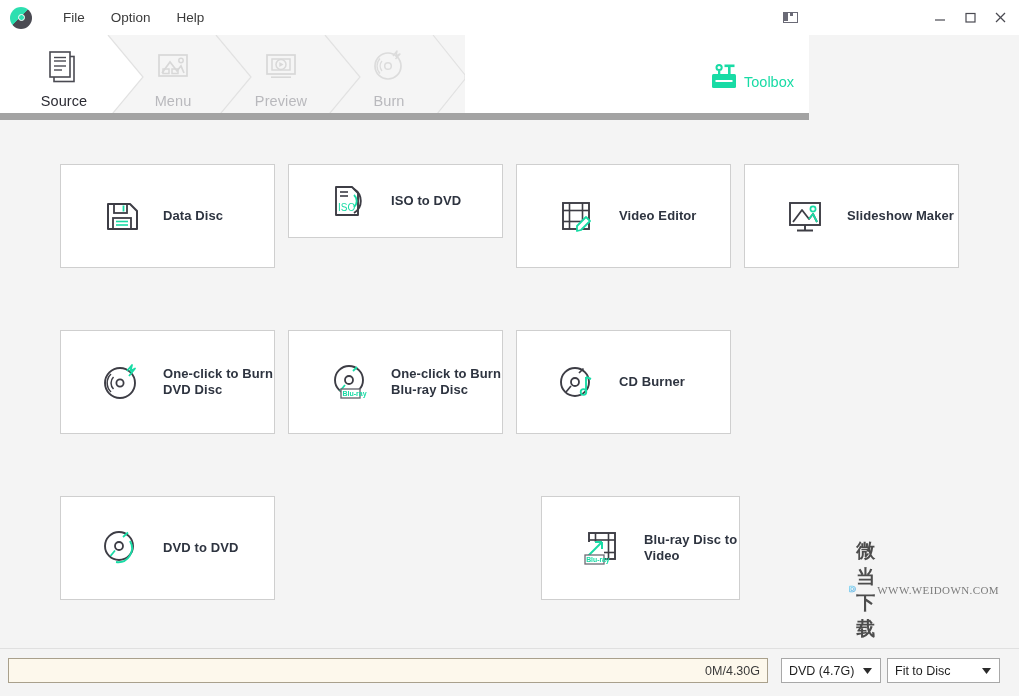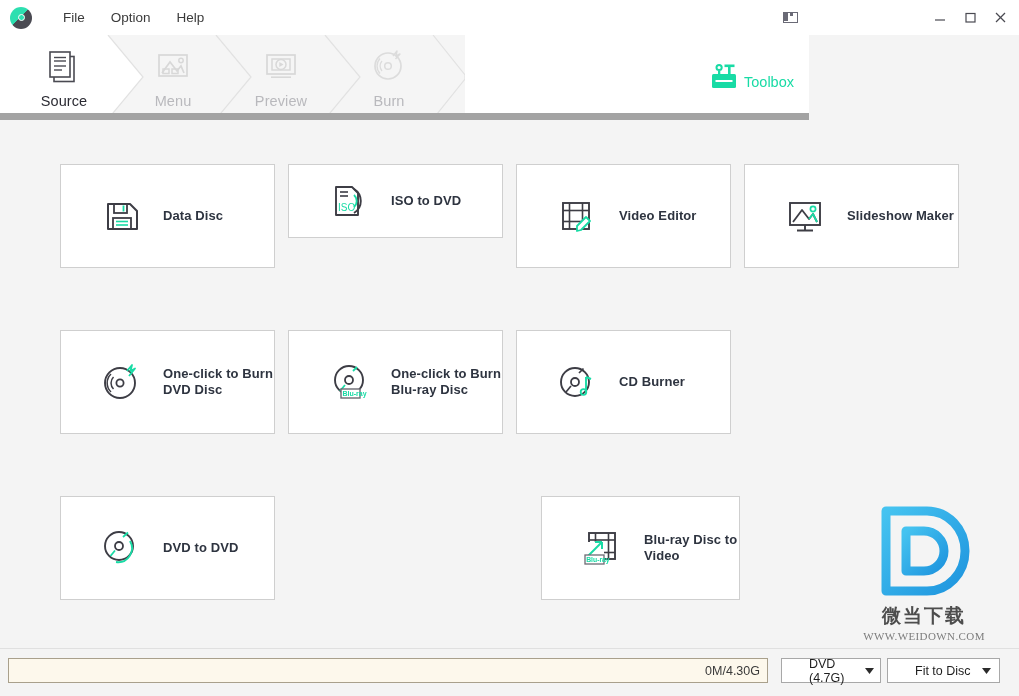--- a/index.html
+++ b/index.html
@@ -90,21 +90,21 @@
   }
   .card .cicon { width: 54px; height: 54px; flex: 0 0 auto; display:flex; align-items:center; justify-content:center; }
   .card .ctitle {
     font-size: 13px; font-weight: bold; color: #2e3440; margin-left: 14px;
     line-height: 16px; white-space: pre-line; letter-spacing: .1px;
   }
 
   
   .watermark {
     position: absolute; right: 20px; bottom: 6px; width: 150px;
-    display: flex; flex-direction: column; align-items: center;
+    display: flex; flex-direction: row; align-items: center;
     pointer-events: none; user-select: none;
   }
   .watermark .cn {
     font-family: "DejaVu Sans", sans-serif;
     font-size: 19px; font-weight: bold; color: #4d4d4d; margin-top: 2px;
     letter-spacing: 2px;
   }
   .watermark .url {
     font-family: "Liberation Serif", serif;
     font-size: 11px; color: #7c7c7c; letter-spacing: .4px; margin-top: 1px;
@@ -121,21 +121,21 @@
     display: flex; align-items: center; justify-content: flex-end;
   }
   .progress .ptext {
     font-size: 12.5px; color: #3a3a3a; padding-right: 7px;
   }
   .combo {
     position: absolute; top: 658px; height: 25px;
     background: #ffffff; border: 1px solid #a8a8a8;
     display: flex; align-items: center; cursor: default;
   }
-  .combo .cval { font-size: 12.5px; color: #1e1e1e; padding-left: 7px; flex: 1 1 auto; margin-left: 20px; }
+  .combo .cval { font-size: 12.5px; color: #1e1e1e; padding-left: 7px; flex: 1 1 auto; }
   .combo .arrow {
     width: 17px; display: flex; align-items: center; justify-content: center; margin-right: 4px;
   }
   #combo-disc { left: 781px; width: 100px; }
   #combo-fit  { left: 887px; width: 113px; }
 </style>
 </head>
 <body>
 
 <div id="app">

